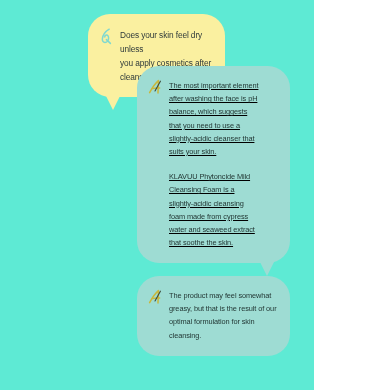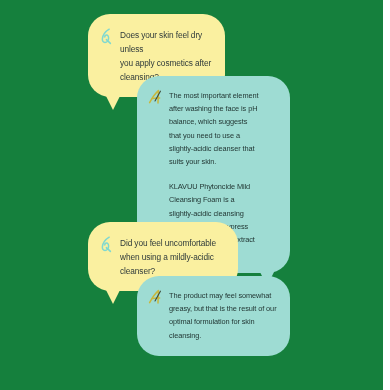--- a/index.html
+++ b/index.html
@@ -10,23 +10,23 @@
   body {
     width: 390px;
     height: 390px;
     overflow: hidden;
     font-family: "Liberation Sans", sans-serif;
     -webkit-font-smoothing: antialiased;
   }
 
   .faq-board {
     position: relative;
-    width: 383px;
+    width: 314px;
     height: 390px;
-    background: #15803d;
+    background: #5eead4;
   }
 
   
   .bubble {
     position: absolute;
     box-sizing: border-box;
     border-radius: 22px;
   }
 
   .bubble-inner {
@@ -94,21 +94,21 @@
   }
   .marker svg {
     display: block;
     width: 14px;
     height: 16px;
     overflow: visible;
   }
 
   
   #q1 { left: 88px;  top: 14px;  width: 137px; padding: 14px 12px 13px 11px; }
-  #a1 { left: 137px; top: 76px;  width: 153px; padding: 13px 31px 14px 11px; }
+  #a1 { left: 137px; top: 66px;  width: 153px; padding: 13px 31px 14px 11px; text-decoration: underline; }
   #q2 { left: 88px;  top: 222px; width: 150px; padding: 14px 12px 13px 11px; }
   #a2 { left: 137px; top: 276px; width: 153px; padding: 13px 13px 14px 11px; }
 </style>
 </head>
 <body>
 
 <div class="faq-board">
 
   <div class="bubble q-bubble" id="q1">
     <div class="bubble-inner">
@@ -136,35 +136,20 @@
         </svg>
       </span>
       <span class="a-text">
         <p>The most important element after washing the face is pH balance, which suggests that you need to use a slightly-acidic cleanser that suits your skin.</p>
         <p>KLAVUU Phytoncide Mild Cleansing Foam is a slightly-acidic cleansing foam made from cypress water and seaweed extract that soothe the skin.</p>
       </span>
     </div>
     <span class="tail"></span>
   </div>
 
-  <div class="bubble q-bubble" id="q2">
-    <div class="bubble-inner">
-      <span class="marker">
-        <svg viewBox="0 0 14 16" aria-hidden="true">
-          <path d="M10.2 1.2 C6.6 3.4 3.9 7.0 3.4 10.6 C3.1 12.9 4.2 14.4 6.0 14.4 C8.0 14.4 9.6 12.5 9.6 10.0 C9.6 8.2 8.8 7.1 7.6 7.1 C6.6 7.1 5.8 7.9 5.8 9.0" fill="none" stroke="#7fd8d0" stroke-width="1.5" stroke-linecap="round" stroke-linejoin="round"></path>
-          <path d="M7.4 11.6 L11.4 15.4" fill="none" stroke="#7fd8d0" stroke-width="1.5" stroke-linecap="round"></path>
-        </svg>
-      </span>
-      <span class="q-text">
-        <span>Did you feel uncomfortable</span><br>
-        <span>when using a mildly-acidic cleanser?</span>
-      </span>
-    </div>
-    <span class="tail"></span>
-  </div>
 
   <div class="bubble a-bubble" id="a2">
     <div class="bubble-inner">
       <span class="marker">
         <svg viewBox="0 0 14 16" aria-hidden="true">
           <path d="M1.6 13.6 C4.0 9.0 7.2 4.4 10.4 1.6 C10.4 5.6 10.1 10.0 10.0 13.9" fill="none" stroke="#c9b83a" stroke-width="1.5" stroke-linecap="round" stroke-linejoin="round"></path>
           <path d="M4.4 9.6 C6.6 9.0 9.0 8.8 11.6 9.0" fill="none" stroke="#c9b83a" stroke-width="1.5" stroke-linecap="round"></path>
           <path d="M12.4 2.2 L7.0 12.0" fill="none" stroke="#3c4a3a" stroke-width="1.1" stroke-linecap="round"></path>
         </svg>
       </span>

